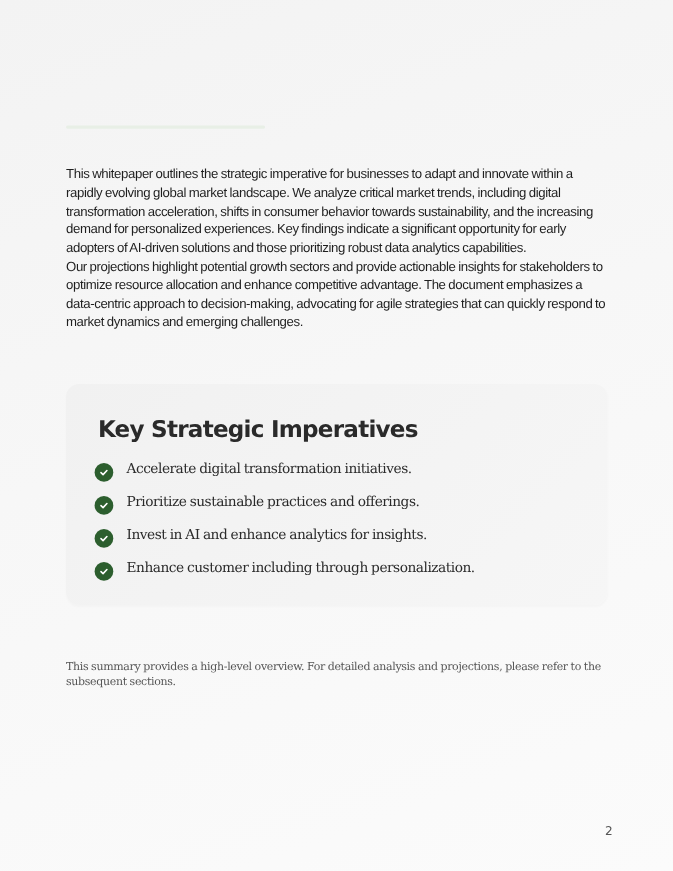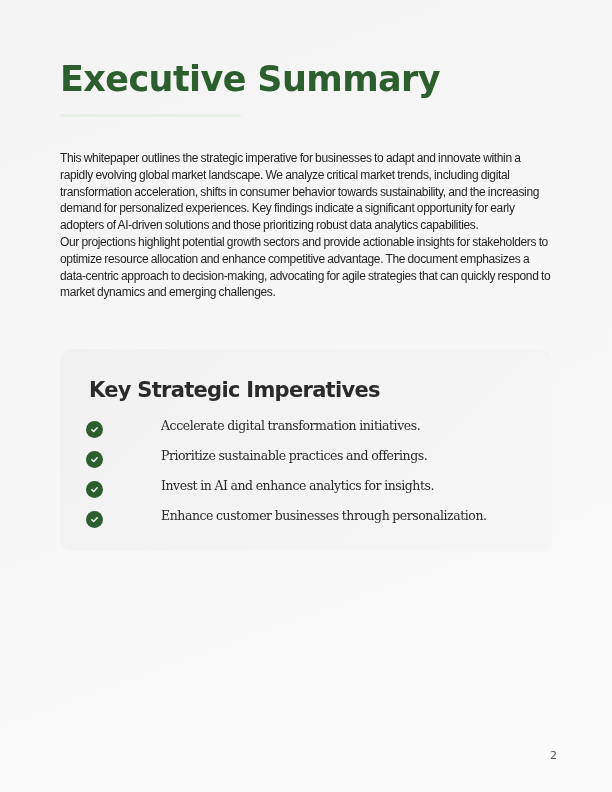--- a/index.html
+++ b/index.html
@@ -113,21 +113,20 @@
       position: absolute;
       left: 29px;
       top: 1px;
       font-family: "DejaVu Serif", serif;
       font-size: 12.5px;
       letter-spacing: -0.45px;
       word-spacing: -0.5px;
       color: #2a2a2a;
       white-space: nowrap;
       line-height: 18px;
-      margin-left: 46px;
     }
     .footnote {
       position: absolute;
       left: 60px;
       top: 600px;
       width: 490px;
       margin: 0;
       font-family: "DejaVu Serif", serif;
       font-size: 10px;
       line-height: 14px;
@@ -143,21 +142,20 @@
       font-size: 11px;
       color: #555;
       line-height: 14px;
     }
   </style>
 </head>
 <body>
 
 <div class="page">
 
-  <h1 class="title">Executive Summary</h1>
   <div class="title-rule"></div>
 
   <div class="body-text">
     <p>This whitepaper outlines the strategic imperative for businesses to adapt and innovate within a rapidly evolving global market landscape. We analyze critical market trends, including digital transformation acceleration, shifts in consumer behavior towards sustainability, and the increasing demand for personalized experiences. Key findings indicate a significant opportunity for early adopters of AI-driven solutions and those prioritizing robust data analytics capabilities.</p>
     <p>Our projections highlight potential growth sectors and provide actionable insights for stakeholders to optimize resource allocation and enhance competitive advantage. The document emphasizes a data-centric approach to decision-making, advocating for agile strategies that can quickly respond to market dynamics and emerging challenges.</p>
   </div>
 
   <div class="card">
     <h2 class="card-title">Key Strategic Imperatives</h2>
     <ul class="card-list">
@@ -184,21 +182,22 @@
             </svg>
         </span>
         <span class="item-text">Invest in AI and enhance analytics for insights.</span>
       </li>
       <li>
         <span class="check">
           <svg viewBox="0 0 10 10">
               <path d="M2 5.2 L4.1 7.2 L8 3" fill="none" stroke="#ffffff" stroke-width="1.6" stroke-linecap="round" stroke-linejoin="round"></path>
             </svg>
         </span>
-        <span class="item-text">Enhance customer businesses through personalization.</span>
+        <span class="item-text">Enhance customer including through personalization.</span>
       </li>
     </ul>
   </div>
 
+  <p class="footnote">This summary provides a high-level overview. For detailed analysis and projections, please refer to the subsequent sections.</p>
 
   <div class="page-number">2</div>
 
 </div>
 
 </body></html>

